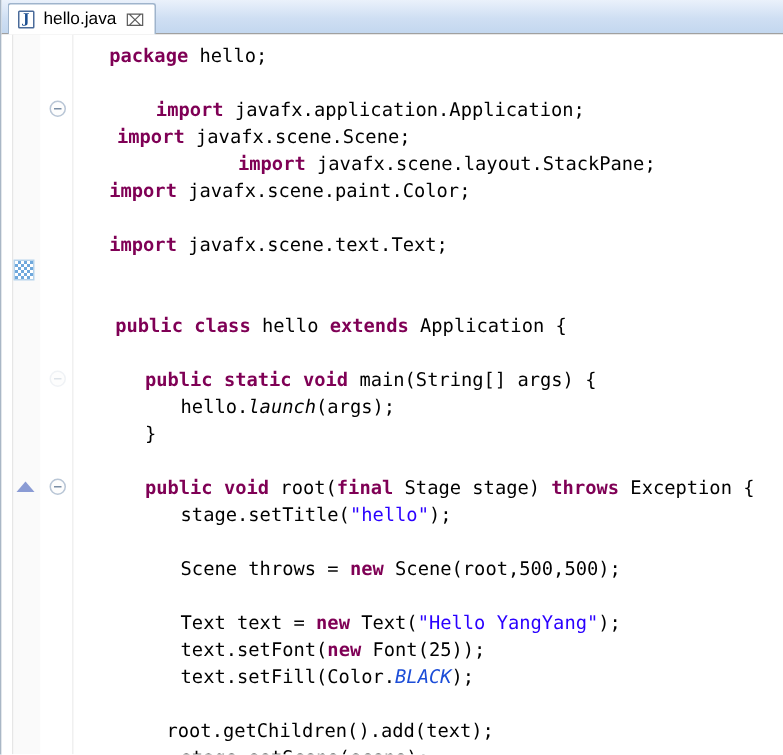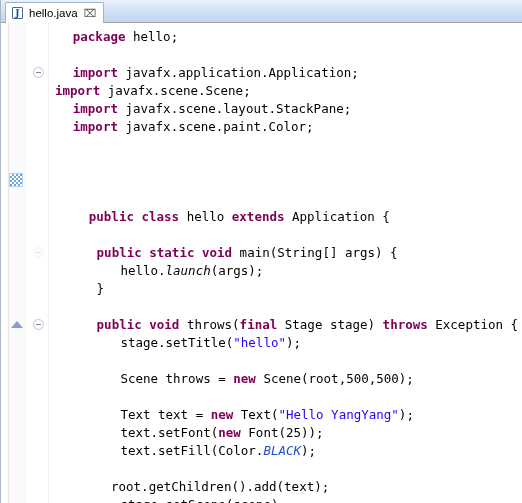--- a/index.html
+++ b/index.html
@@ -210,32 +210,33 @@
     </div>
   </div>
 
   <div id="editor-body">
     <div id="marker-bar"></div>
     <div id="annotation-column"></div>
     <div id="fold-column"></div>
     <div id="code-layer">
         <div class="code-line" style="position: absolute; left: 0px; top: 5px; width: 522px;"><span style="margin-left: 23.8px;"><span class="kw">package</span><span> hello;</span></span></div>
         <div class="code-line" style="position: absolute; left: 0px; top: 23px; width: 522px;"><span style="margin-left: 0px;"></span></div>
-        <div class="code-line" style="position: absolute; left: 0px; top: 41px; width: 420px;"><span style="margin-left: 23.8px;"><span class="kw">import</span><span> javafx.application.Application;</span></span></div>
-        <div class="code-line" style="position: absolute; left: 0px; top: 59px; width: 522px;"><span style="margin-left: 6px; text-align: center;"><span class="kw">import</span><span> javafx.scene.Scene;</span></span></div>
-        <div class="code-line" style="position: absolute; left: 0px; top: 77px; width: 522px;"><span style="margin-left: 23.8px;"><span class="kw">import</span><span> javafx.scene.layout.StackPane;</span></span></div>
+        <div class="code-line" style="position: absolute; left: 0px; top: 41px; width: 420px; text-align: center;"><span style="margin-left: 23.8px;"><span class="kw">import</span><span> javafx.application.Application;</span></span></div>
+        <div class="code-line" style="position: absolute; left: 0px; top: 59px; width: 522px;"><span style="margin-left: 29px; text-align: center;"><span class="kw">import</span><span> javafx.scene.Scene;</span></span></div>
+        <div class="code-line" style="position: absolute; left: 0px; top: 77px; width: 522px; text-align: center;"><span style="margin-left: 23.8px;"><span class="kw">import</span><span> javafx.scene.layout.StackPane;</span></span></div>
         <div class="code-line" style="position: absolute; left: 0px; top: 95px; width: 522px;"><span style="margin-left: 23.8px;"><span class="kw">import</span><span> javafx.scene.paint.Color;</span></span></div>
+        <div class="code-line" style="position: absolute; left: 0px; top: 131px; width: 522px;"><span style="margin-left: 23.8px;"><span class="kw">import</span><span> javafx.scene.text.Text;</span></span></div>
         <div class="code-line" style="position: absolute; left: 0px; top: 167px; width: 522px;"><span style="margin-left: 0px;"></span></div>
-        <div class="code-line" style="position: absolute; left: 16px; top: 185px; width: 464px;"><span style="margin-left: 23.8px;"><span class="kw">public</span><span> </span><span class="kw">class</span><span> hello </span><span class="kw">extends</span><span> Application {</span></span></div>
+        <div class="code-line" style="position: absolute; left: 4px; top: 185px; width: 464px;"><span style="margin-left: 23.8px;"><span class="kw">public</span><span> </span><span class="kw">class</span><span> hello </span><span class="kw">extends</span><span> Application {</span></span></div>
         <div class="code-line" style="position: absolute; left: 0px; top: 203px; width: 522px;"><span style="margin-left: 0px;"></span></div>
         <div class="code-line" style="position: absolute; left: 0px; top: 221px; width: 522px;"><span style="margin-left: 47.6px;"><span class="kw">public</span><span> </span><span class="kw">static</span><span> </span><span class="kw">void</span><span> main(String[] args) {</span></span></div>
         <div class="code-line" style="position: absolute; left: 0px; top: 239px; width: 522px;"><span style="margin-left: 71.4px;"><span>hello.</span><span class="ital">launch</span><span>(args);</span></span></div>
         <div class="code-line" style="position: absolute; left: 0px; top: 257px; width: 522px;"><span style="margin-left: 47.6px;"><span>}</span></span></div>
         <div class="code-line" style="position: absolute; left: 0px; top: 275px; width: 522px;"><span style="margin-left: 0px;"></span></div>
-        <div class="code-line" style="position: absolute; left: 0px; top: 293px; width: 522px;"><span style="margin-left: 47.6px;"><span class="kw">public</span><span> </span><span class="kw">void</span><span> throws(</span><span class="kw">final</span><span> Stage stage) </span><span class="kw">throws</span><span> Exception {</span></span></div>
+        <div class="code-line" style="position: absolute; left: 0px; top: 293px; width: 522px;"><span style="margin-left: 47.6px;"><span class="kw">public</span><span> </span><span class="kw">void</span><span> root(</span><span class="kw">final</span><span> Stage stage) </span><span class="kw">throws</span><span> Exception {</span></span></div>
         <div class="code-line" style="position: absolute; left: 0px; top: 311px; width: 522px;"><span style="margin-left: 71.4px;"><span>stage.setTitle(</span><span class="str">"hello"</span><span>);</span></span></div>
         <div class="code-line" style="position: absolute; left: 0px; top: 347px; width: 522px;"><span style="margin-left: 71.4px;"><span>Scene throws = </span><span class="kw">new</span><span> Scene(root,500,500);</span></span></div>
         <div class="code-line" style="position: absolute; left: 0px; top: 365px; width: 522px;"><span style="margin-left: 0px;"></span></div>
         <div class="code-line" style="position: absolute; left: 0px; top: 383px; width: 522px;"><span style="margin-left: 71.4px;"><span>Text text = </span><span class="kw">new</span><span> Text(</span><span class="str">"Hello YangYang"</span><span>);</span></span></div>
         <div class="code-line" style="position: absolute; left: 0px; top: 401px; width: 522px;"><span style="margin-left: 71.4px;"><span>text.setFont(</span><span class="kw">new</span><span> Font(25));</span></span></div>
         <div class="code-line" style="position: absolute; left: 0px; top: 419px; width: 522px;"><span style="margin-left: 71.4px;"><span>text.setFill(Color.</span><span class="stat">BLACK</span><span>);</span></span></div>
         <div class="code-line" style="position: absolute; left: 0px; top: 437px; width: 522px;"><span style="margin-left: 0px;"></span></div>
         <div class="code-line" style="position: absolute; left: 0px; top: 455px; width: 522px;"><span style="margin-left: 62px;"><span>root.getChildren().add(text);</span></span></div>
         <div class="code-line" style="position: absolute; left: 0px; top: 473px; width: 522px;"><span style="margin-left: 71.4px;"><span>stage.setScene(scene);</span></span></div>
       </div>

